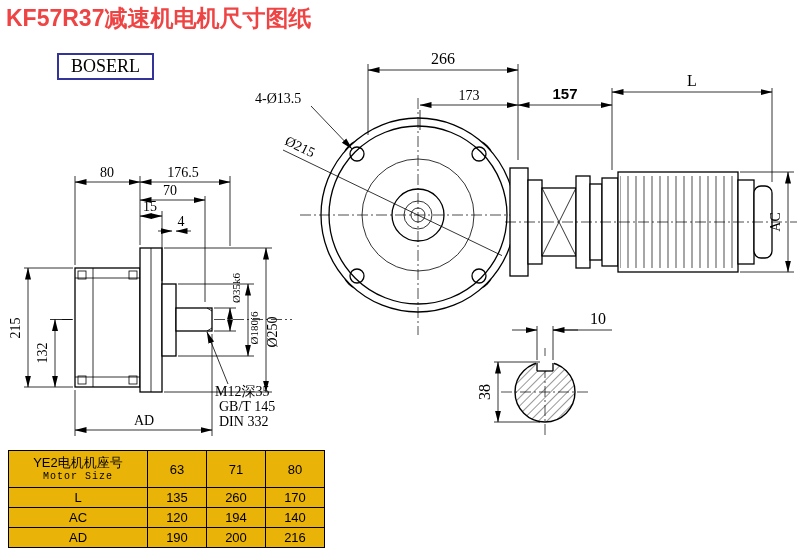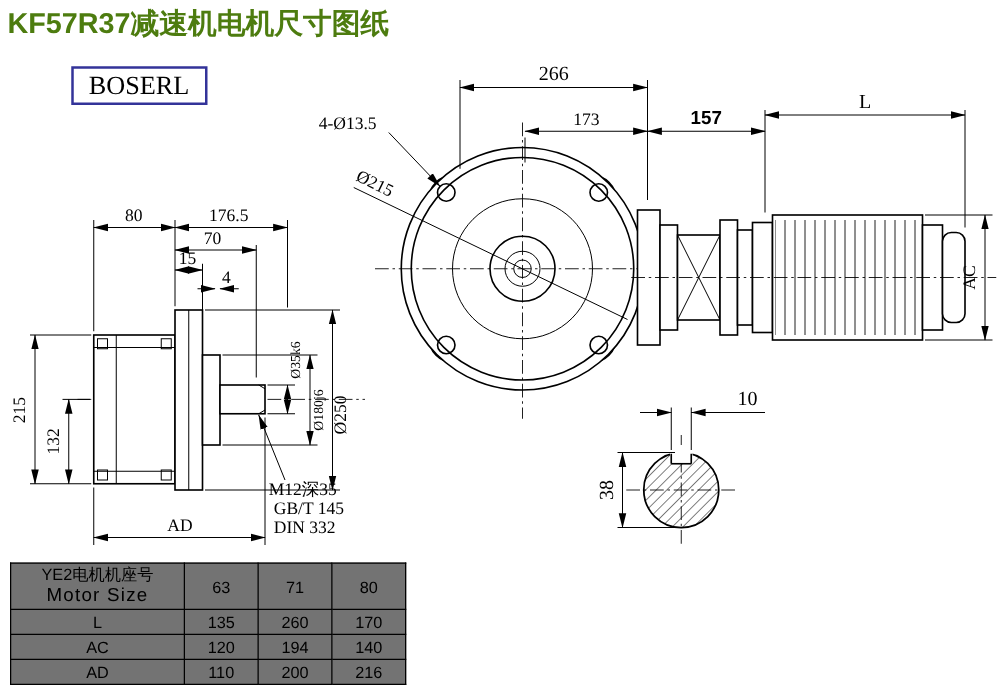--- a/index.html
+++ b/index.html
@@ -1,36 +1,36 @@
 <!DOCTYPE html>
 <html><head>
 <meta charset="utf-8">
 <style>
   html,body{margin:0;padding:0;background:#fff;}
   .canvas{position:relative;width:800px;height:553px;background:#fff;overflow:hidden;
           font-family:"Liberation Sans",sans-serif;color:#000;}
-  .title{position:absolute;left:6px;top:3px;margin:0;font-size:23px;font-weight:bold;color:#4d7c0f;
+  .title{position:absolute;left:6px;top:3px;margin:0;font-size:23px;font-weight:bold;color:#ef4444;
          font-family:"Liberation Sans",sans-serif;text-align:right;}
   .brand{position:absolute;left:57px;top:53px;border:2px solid #333399;padding:1px 12px;
-         font-family:"Liberation Serif",serif;font-size:21px;background:#fff;}
+         font-family:"Liberation Serif",serif;font-size:18px;background:#fff;}
   svg{position:absolute;left:0;top:0;}
   .wfill{fill:#fff;stroke:#000;stroke-width:1.3;}
   .thick{fill:none;stroke:#000;stroke-width:1.3;}
   .thin{fill:none;stroke:#000;stroke-width:0.8;}
   .dimline{fill:none;stroke:#000;stroke-width:0.8;}
   .cl{fill:none;stroke:#000;stroke-width:0.7;stroke-dasharray:11 3 2 3;}
   .dim{font-family:"Liberation Serif",serif;font-size:14px;fill:#000;}
   .dimb{font-family:"Liberation Sans",sans-serif;font-size:15px;font-weight:bold;fill:#000;}
   .dimlg{font-family:"Liberation Serif",serif;font-size:16px;fill:#000;}
   .dimsm{font-family:"Liberation Serif",serif;font-size:11px;fill:#000;}
   .spec{position:absolute;left:8px;top:450px;border-collapse:collapse;font-size:13px;text-align:center;
-        background:#737373;}
+        background:#eab308;}
   .spec td{border:1px solid #000;padding:0 4px;height:19px;width:50px;}
   .spec td.hdr{width:130px;height:36px;line-height:1.25;}
-  .spec .mono{font-family:Liberation Sans, sans-serif;font-size:15px;letter-spacing:1px;}
+  .spec .mono{font-family:Liberation Mono, monospace;font-size:10px;letter-spacing:1px;}
 </style>
 </head>
 <body>
 
 <div class="canvas">
 
   <svg width="800" height="553" viewBox="0 0 800 553">
     <defs>
       <marker id="arr" viewBox="0 0 12 8" markerWidth="12" markerHeight="8" refX="11.5" refY="4" orient="auto-start-reverse" markerUnits="userSpaceOnUse">
         <path d="M12,4 L0,1 L0,7 Z" fill="#000"></path>
@@ -211,20 +211,20 @@
       <td>170</td>
     </tr>
     <tr>
       <td>AC</td>
       <td>120</td>
       <td>194</td>
       <td>140</td>
     </tr>
     <tr>
       <td>AD</td>
-      <td>110</td>
+      <td>190</td>
       <td>200</td>
       <td>216</td>
     </tr>
   </tbody>
     </table>
 
 </div>
 
 </body></html>

